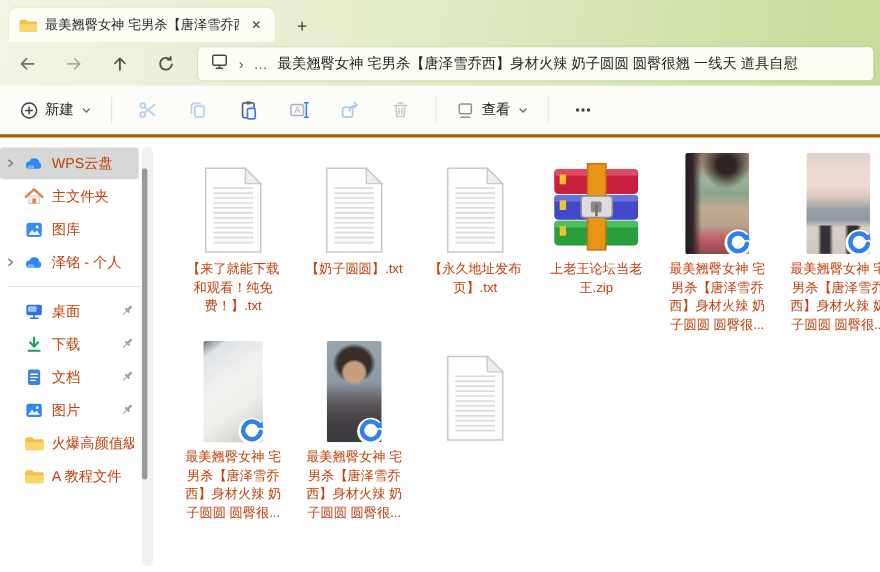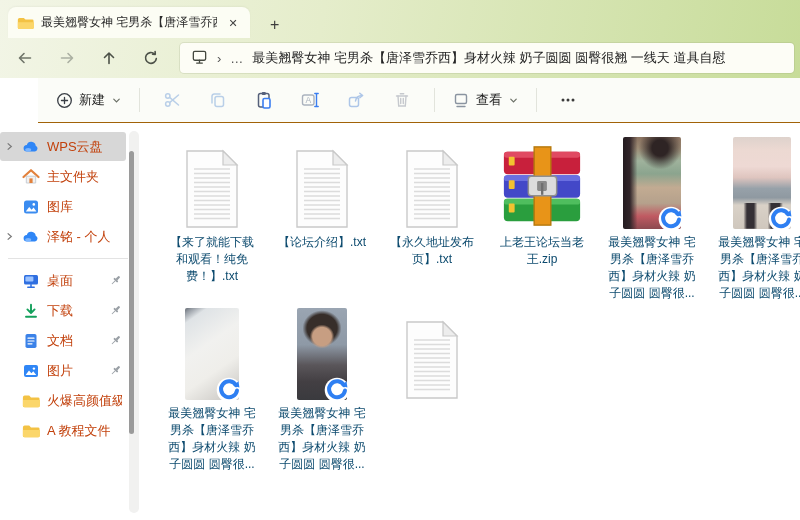--- a/index.html
+++ b/index.html
@@ -13,21 +13,21 @@
   .tab-title{flex:1;font-size:12px;color:#2b2b2b;white-space:nowrap;overflow:hidden;}
   .tab-close{width:18px;height:18px;line-height:18px;text-align:center;font-size:11px;color:#444;border-radius:3px;}
   .newtab{align-self:center;margin-left:20px;margin-top:12px;font-size:16px;color:#3c3c3c;line-height:16px;}
   .navbar{height:40px;display:flex;align-items:center;padding:0 6px 0 4px;}
   .navbtn{width:42px;height:32px;display:flex;align-items:center;justify-content:center;border-radius:4px;}
   .addressbar{flex:1;height:30px;margin-left:8px;background:#fdfdf6;border-radius:4px;
     box-shadow:0 0 0 1px rgba(140,150,110,.18);display:flex;align-items:center;gap:9px;padding:0 11px;overflow:hidden;}
   .addr-path{font-size:13px;color:#242424;white-space:nowrap;overflow:hidden;}
   .addr-sym{font-size:13px;color:#555;}
   
-  .toolbar{height:44px;background:#fbfcf8;border-bottom:1px solid #a16207;display:flex;align-items:center;padding-left:10px;margin-left:38px;}
+  .toolbar{height:44px;background:#fbfcf8;border-bottom:3px solid #a16207;display:flex;align-items:center;padding-left:10px;}
   .tb-btn{display:flex;align-items:center;gap:6px;padding:6px 8px;border-radius:4px;}
   .tb-label{font-size:13px;color:#222;}
   .tb-ico{padding:6px 13px;border-radius:4px;display:flex;align-items:center;}
   .tb-sep{width:1px;height:24px;background:#e2e4dc;margin:0 9px;}
   
   .main{display:flex;height:398px;}
   .sidebar{width:142px;flex-shrink:0;position:relative;padding-top:8px;box-sizing:border-box;overflow:hidden;}
   .sb-item{height:29px;margin:1px 16px 1px 0;display:flex;align-items:center;gap:7px;padding:0 4px 0 4px;
     font-size:13px;color:#c2410c;border-radius:3px;position:relative;}
   .sb-item.sel{background:#d7d7d7;}
@@ -37,21 +37,21 @@
   .sb-pin{width:14px;flex-shrink:0;display:flex;justify-content:center;}
   .sb-div{height:1px;background:#e3e3e3;margin:7px 14px 7px 8px;}
   .sb-track{position:absolute;right:3px;top:8px;bottom:8px;width:10px;background:#f1f1f0;border-radius:5px;}
   .sb-thumb{position:absolute;right:5.5px;top:20px;width:5px;height:283px;background:#9a9a9a;border-radius:3px;}
   
   .content{flex:1;padding:10px 0 0 18px;overflow:hidden;}
   .frow{display:flex;gap:6px;align-items:flex-start;}
   .frow2{margin-top:2px;}
   .fcell{width:104px;flex-shrink:0;display:flex;flex-direction:column;align-items:center;border-radius:4px;}
   .ficon{height:96px;display:flex;align-items:flex-end;justify-content:center;}
-  .fname{margin-top:5px;font-size:12px;line-height:17px;text-align:center;color:#0c4a6e;max-width:94px;word-break:break-all;}
+  .fname{margin-top:5px;font-size:12px;line-height:17px;text-align:center;color:#c2410c;max-width:94px;word-break:break-all;}
   .thumb{position:relative;border-radius:2px;}
   .t1{width:58px;height:92px;background:
       linear-gradient(90deg,#241c20 0%,#32262a 12%,rgba(50,38,42,0) 25%),
       radial-gradient(circle at 64% 12%,#2e2424 0 9%,rgba(46,36,36,0) 24%),
       linear-gradient(180deg,#8a7260 0%,#9c8a74 12%,#9fb29c 26%,#8ba48e 40%,#c2ab92 55%,#b5a18c 72%,#c05a62 86%,#8c4a50 100%);}
   .t2{width:58px;height:92px;background-image:
       linear-gradient(90deg,rgba(0,0,0,0) 0 18%,#353035 24% 36%,rgba(0,0,0,0) 42% 60%,#353035 66% 80%,rgba(0,0,0,0) 86%),
       linear-gradient(180deg,#ded2cc 0%,#ecd9d2 14%,#eed9d4 32%,#dfc5bf 44%,#97a1a9 56%,#8f99a1 66%,#d9d1c7 74%,#cfc7bd 100%);
       background-size:100% 28%,100% 100%;background-position:bottom,top;background-repeat:no-repeat;}
   .t3{width:54px;height:92px;background:
@@ -377,21 +377,21 @@
         </div>
 
         <div class="fcell">
           <div class="ficon">
             <svg width="60" height="80" viewBox="0 0 60 80">
                 <path d="M5 2h36l14 14v62H5z" fill="#fdfdfd" stroke="#c9c9c9" stroke-width="1.4"></path>
                 <path d="M41 2v14h14z" fill="#ededed" stroke="#c9c9c9" stroke-width="1.2"></path>
                 <path d="M12 20h36M12 24.5h36M12 29h36M12 33.5h36M12 38h36M12 42.5h36M12 47h36M12 51.5h36M12 56h36M12 60.5h36M12 65h36M12 69.5h36" stroke="#dcdcdc" stroke-width="1.5"></path>
               </svg>
           </div>
-          <div class="fname">【论坛介绍】.txt</div>
+          <div class="fname">【奶子圆圆】.txt</div>
         </div>
 
         <div class="fcell">
           <div class="ficon">
             <svg width="60" height="80" viewBox="0 0 60 80">
                 <path d="M5 2h36l14 14v62H5z" fill="#fdfdfd" stroke="#c9c9c9" stroke-width="1.4"></path>
                 <path d="M41 2v14h14z" fill="#ededed" stroke="#c9c9c9" stroke-width="1.2"></path>
                 <path d="M12 20h36M12 24.5h36M12 29h36M12 33.5h36M12 38h36M12 42.5h36M12 47h36M12 51.5h36M12 56h36M12 60.5h36M12 65h36M12 69.5h36" stroke="#dcdcdc" stroke-width="1.5"></path>
               </svg>
           </div>

